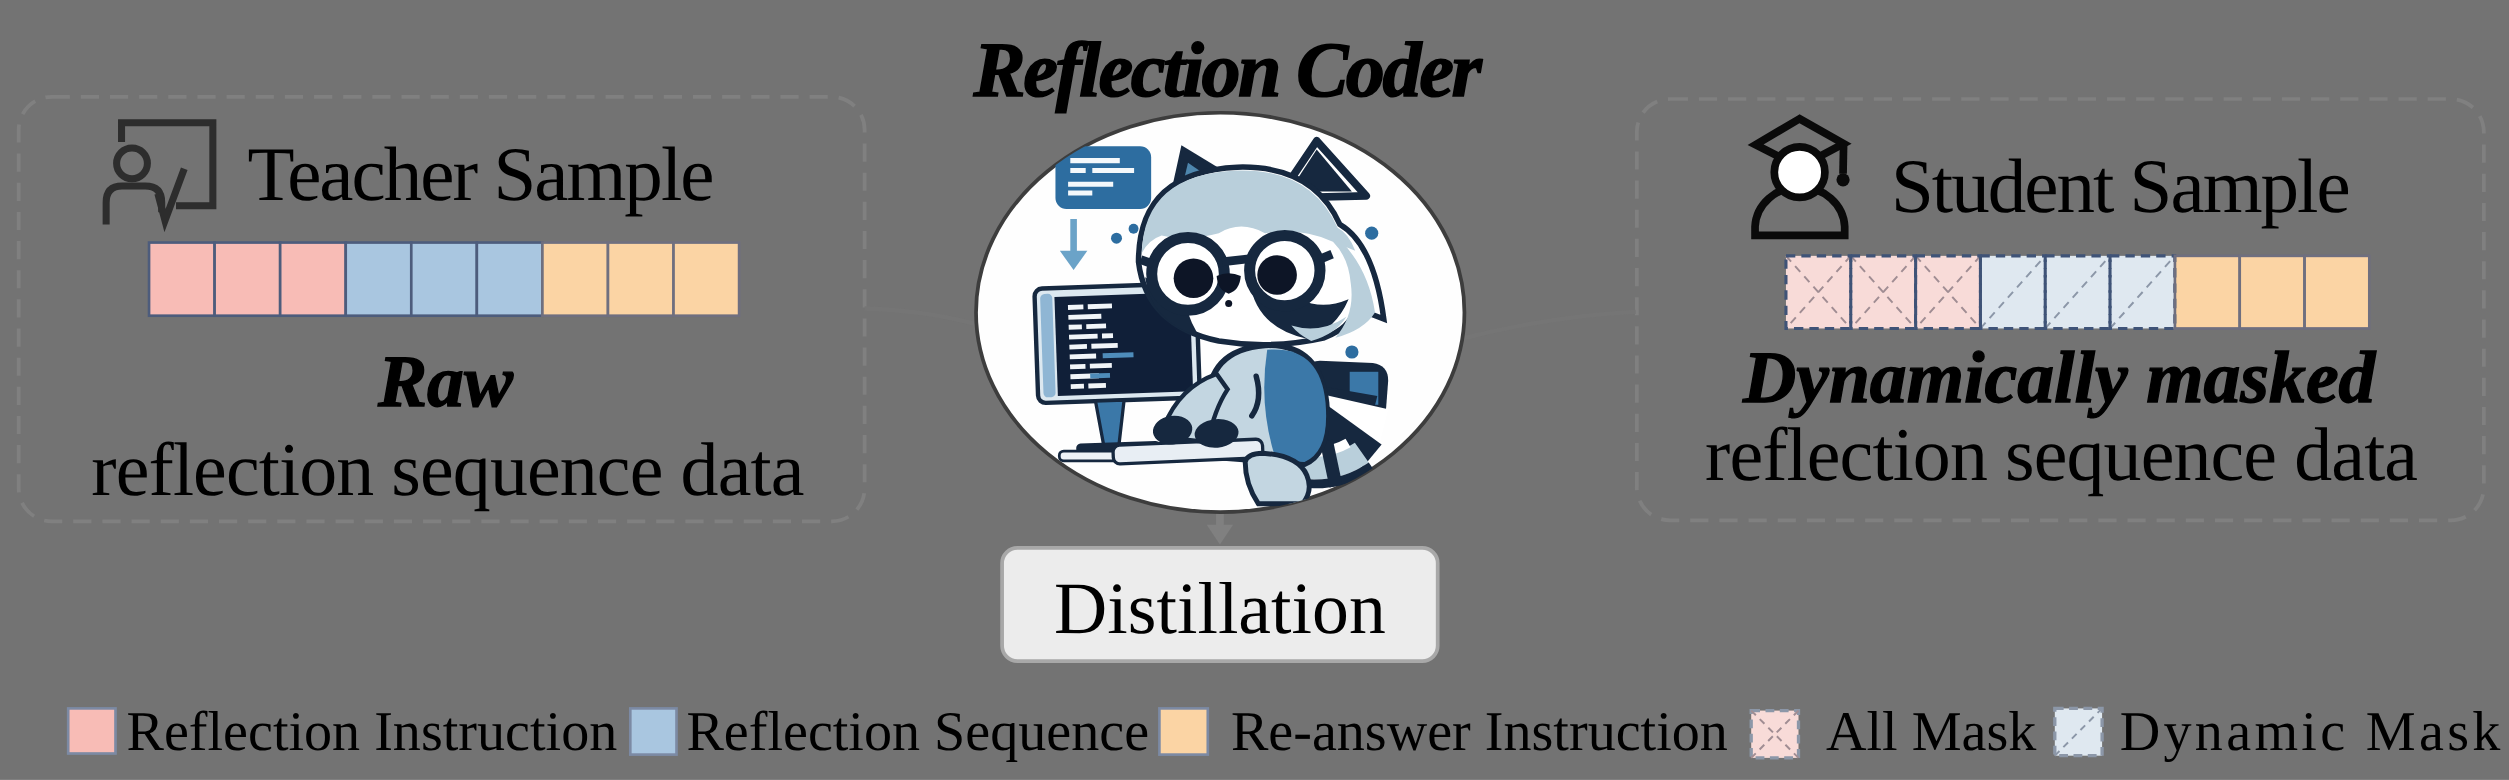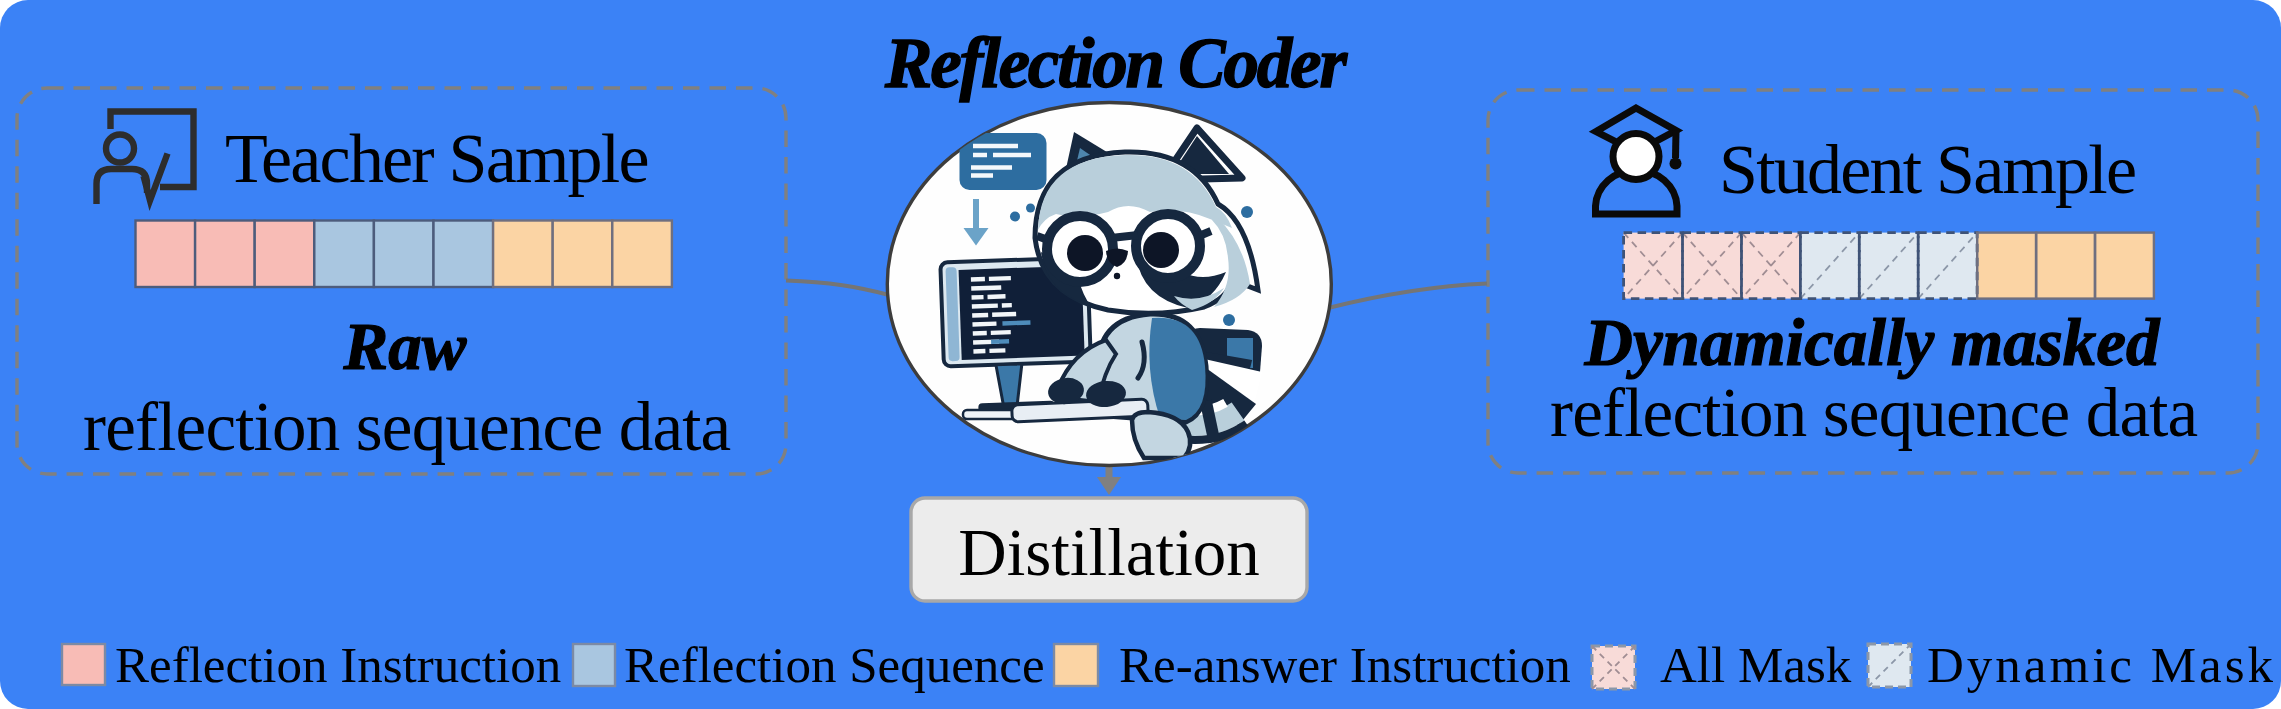--- a/index.html
+++ b/index.html
@@ -1,16 +1,16 @@
 <!DOCTYPE html>
 <html><head>
 <meta charset="utf-8">
 <style>
   html,body{margin:0;padding:0;background:#ffffff;}
-  #page{position:relative;width:2281px;height:709px;background:#3b82f6;overflow:hidden;border-radius:28px;}
+  #page{position:relative;width:2281px;height:709px;background:#737373;overflow:hidden;}
   svg{display:block;}
   text{font-family:"Liberation Serif", serif;fill:#000000;}
 </style>
 </head>
 <body>
 <div id="page">
 <svg width="2281" height="709" viewBox="0 0 2281 709">
 
 <rect x="17" y="88" width="769" height="386" rx="30" fill="none" stroke="#808080" stroke-width="3.4" stroke-dasharray="16.5 10"></rect>
 

